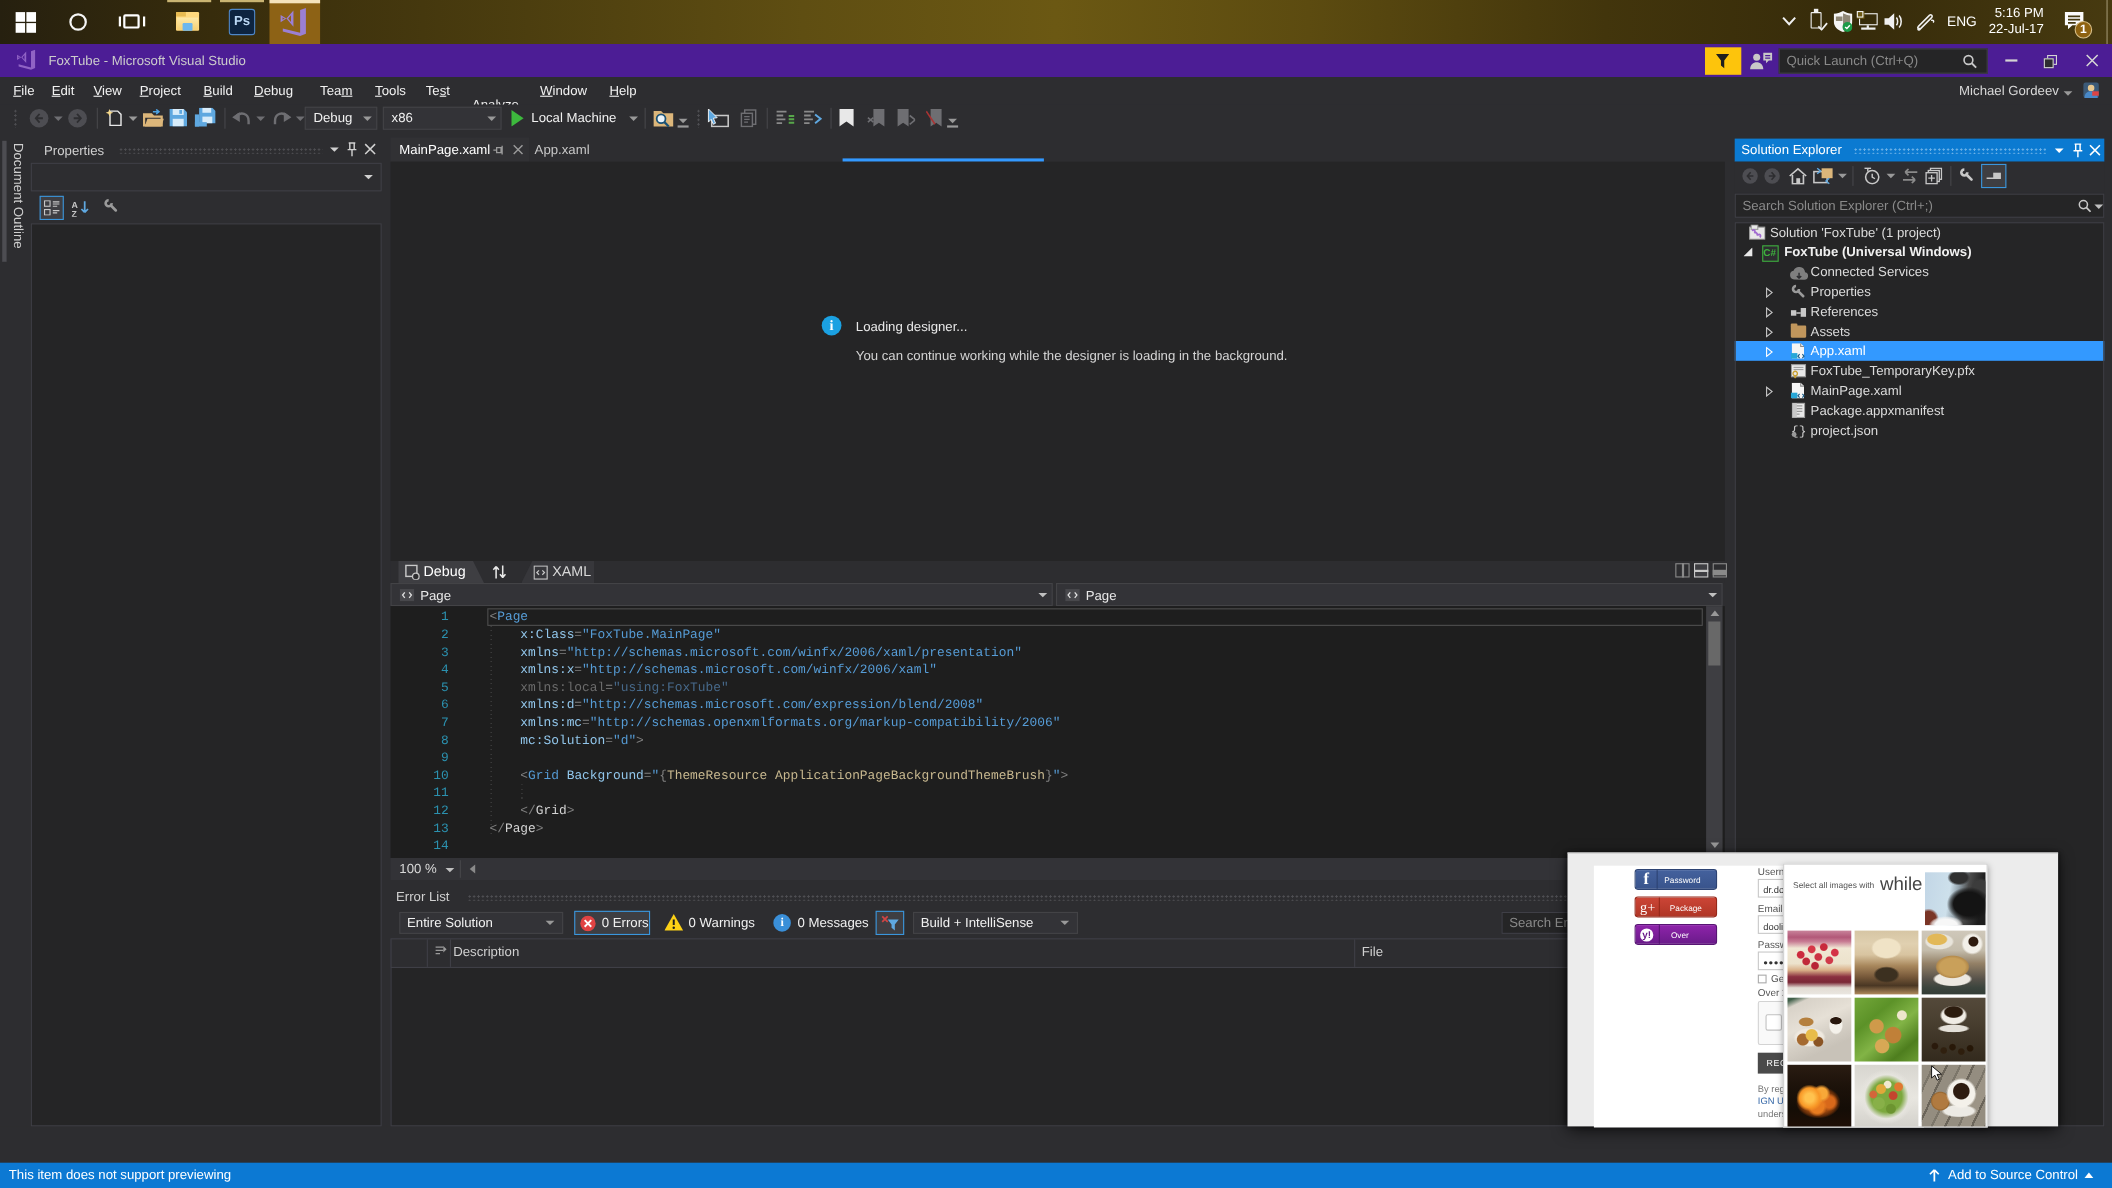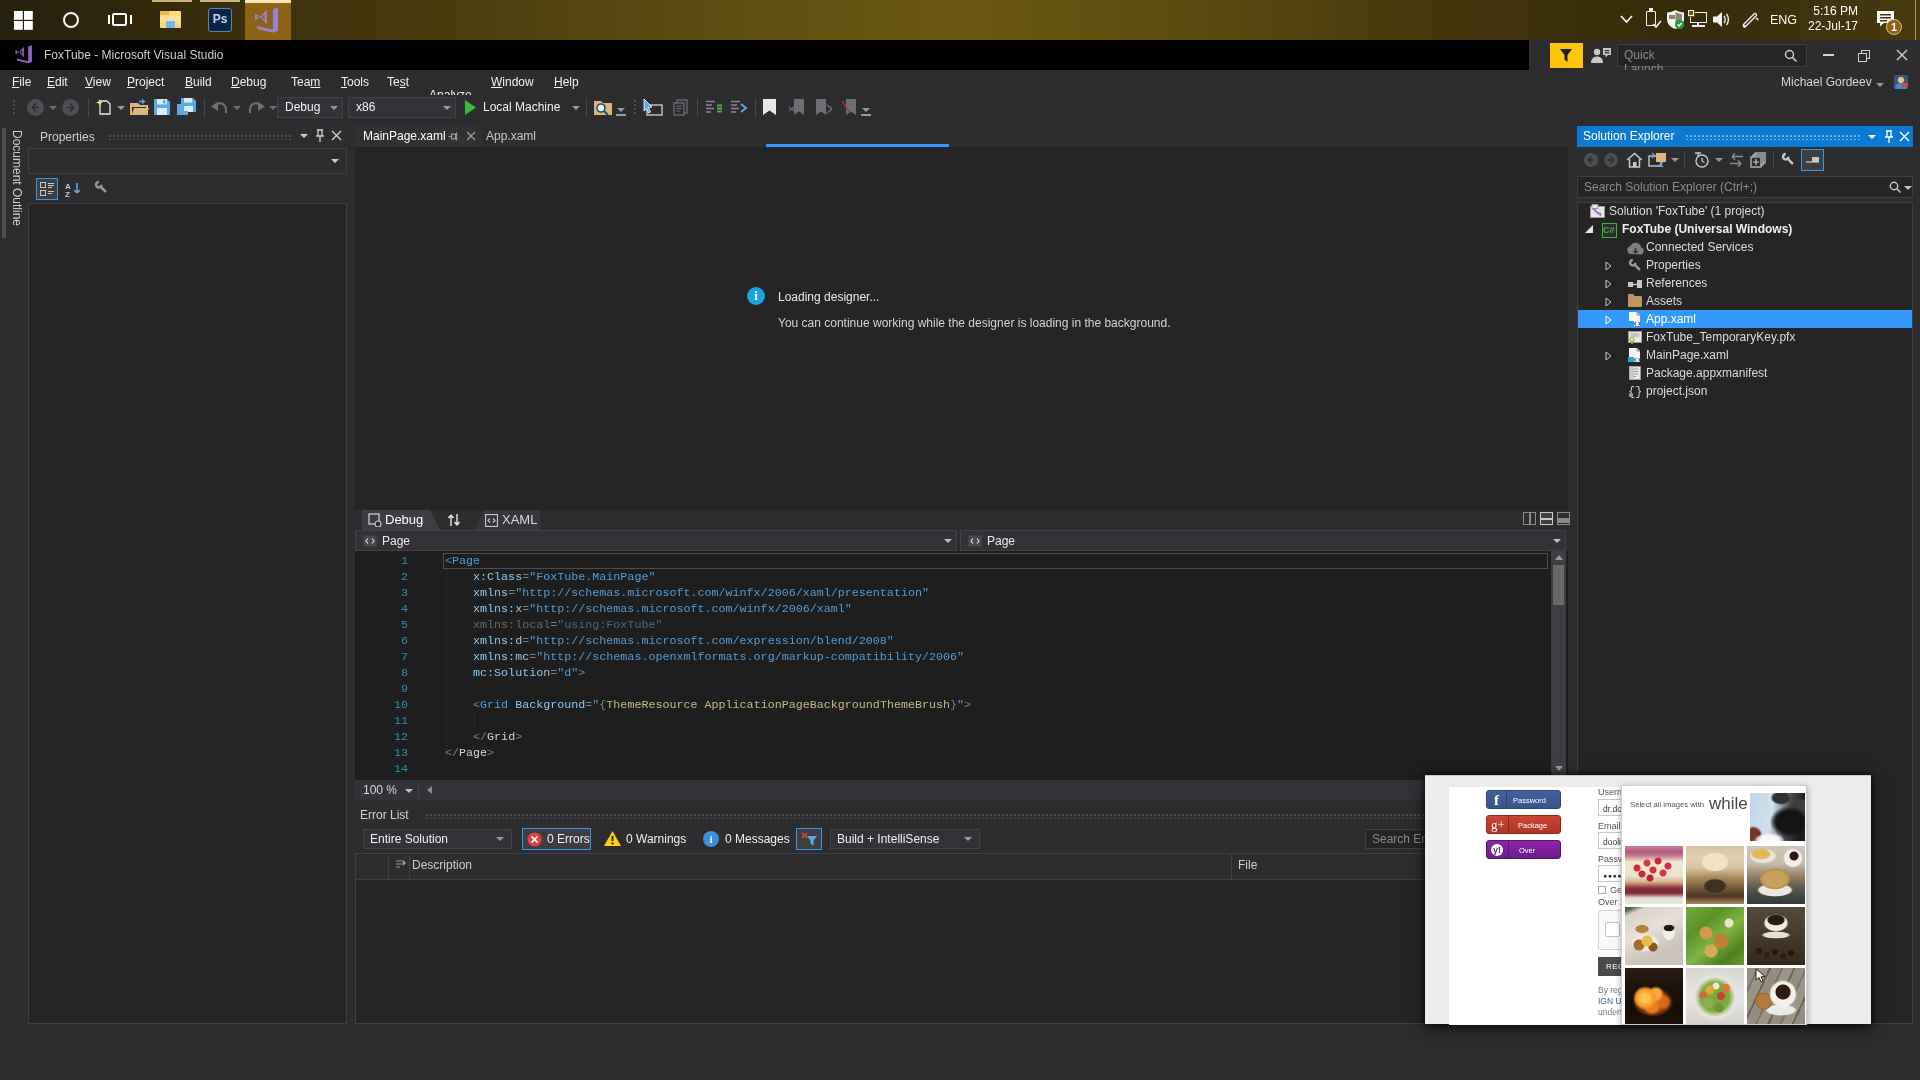--- a/index.html
+++ b/index.html
@@ -6,21 +6,21 @@
   html,body { width:1920px; height:1080px; overflow:hidden; background:#2d2d30; }
   body { font-family:"Liberation Sans", sans-serif; }
   .abs { position:absolute; }
   #root { position:relative; width:1920px; height:1080px; background:#2d2d30; }
 
   
   #taskbar { left:0; top:0; width:1920px; height:40px;
     background:linear-gradient(90deg,#26200f 0%,#372c0c 10%,#4c3e0f 25%,#5f4e12 38%,#6b5813 50%,#5c4b10 62%,#42350c 76%,#362b0a 88%,#473a10 100%); }
 
   
-  #titlebar { left:0; top:40px; width:1529px; height:30px; background:#000000; }
+  #titlebar { left:0; top:40px; width:1920px; height:30px; background:#4c1d95; }
   #menubar  { left:0; top:70px; width:1920px; height:25px; background:#2d2d30; color:#f1f1f1; font-size:12px; }
   #toolbar  { left:0; top:95px; width:1920px; height:25px; background:#2d2d30; }
 
   
   #main { left:0; top:120px; width:1920px; height:904px; background:#2d2d30; }
 
   
   #props { left:28px; top:5px; width:319px; height:899px; }
   #propsbody { left:0; top:78px; width:319px; height:821px; background:#252526; border:1px solid #3f3f46; }
 
@@ -654,20 +654,28 @@
         <div class="abs" style="left:69px;top:164px">Package.appxmanifest</div>
 
         <svg class="abs" style="left:51px;top:182px" width="13" height="14">
             <text x="0" y="11" font-size="12" fill="#c8c8c8" font-family="Liberation Mono">{}</text>
             <circle cx="3" cy="11" r="2.2" fill="#9a9a9a"></circle>
           </svg>
         <div class="abs" style="left:69px;top:182px">project.json</div>
       </div>
       <div class="abs" style="left:0;top:77px;width:336px;height:822px;border:1px solid #3f3f46;pointer-events:none"></div>
     </div>
+  </div>
+  <div id="statusbar" class="abs">
+    <div class="abs" style="left:8px;top:4px">This item does not support previewing</div>
+    <svg class="abs" style="left:1753px;top:5px" width="11" height="13">
+        <path d="M5.5 12 V2 M5.5 1.5 L1.5 5.5 M5.5 1.5 L9.5 5.5" stroke="#fff" stroke-width="1.6" fill="none"></path>
+      </svg>
+    <div class="abs" style="left:1771px;top:4px">Add to Source Control</div>
+    <div class="abs" style="left:1895px;top:9px;width:0;height:0;border-left:4px solid transparent;border-right:4px solid transparent;border-bottom:5px solid #fff"></div>
   </div>
   <div id="floatwin" class="abs" style="left:1425px;top:775px;width:446px;height:249px;background:#ececec;box-shadow:0 4px 14px rgba(0,0,0,0.7), -2px 0 4px rgba(0,0,0,0.35), 2px 0 4px rgba(0,0,0,0.35);border-top:1px solid #c8c8c8">
     <div class="abs" style="left:24px;top:11px;width:300px;height:238px;background:#ffffff"></div>
 
     <div class="abs" style="left:61px;top:14px;width:75px;height:19px;border-radius:3px;background:linear-gradient(#44619d,#39548c);border:1px solid #2d4373">
       <div class="abs" style="left:7px;top:1px;color:#fff;font-size:15px;font-weight:bold;font-family:'Liberation Serif',serif">f</div>
       <div class="abs" style="left:19px;top:0;width:1px;height:17px;background:#2d4373"></div>
       <div class="abs" style="left:26px;top:5px;color:#fff;font-size:7.5px">Password</div>
     </div>
     <div class="abs" style="left:61px;top:39px;width:75px;height:19px;border-radius:3px;background:linear-gradient(#cc4536,#b03626);border:1px solid #96281a">

